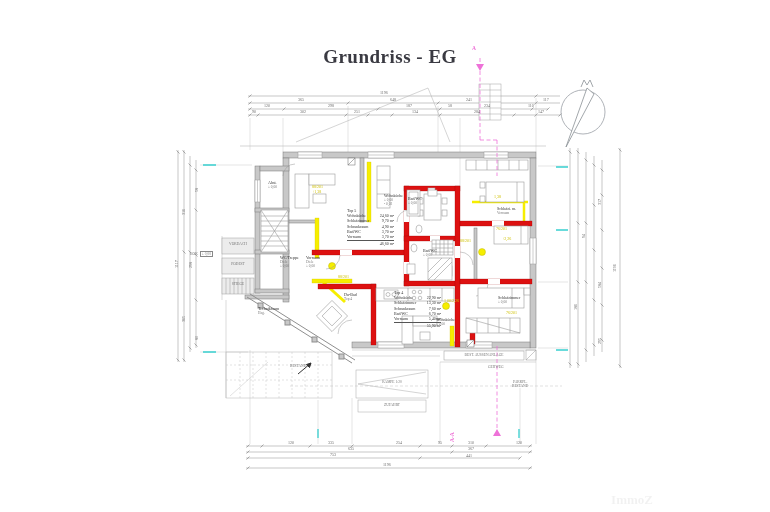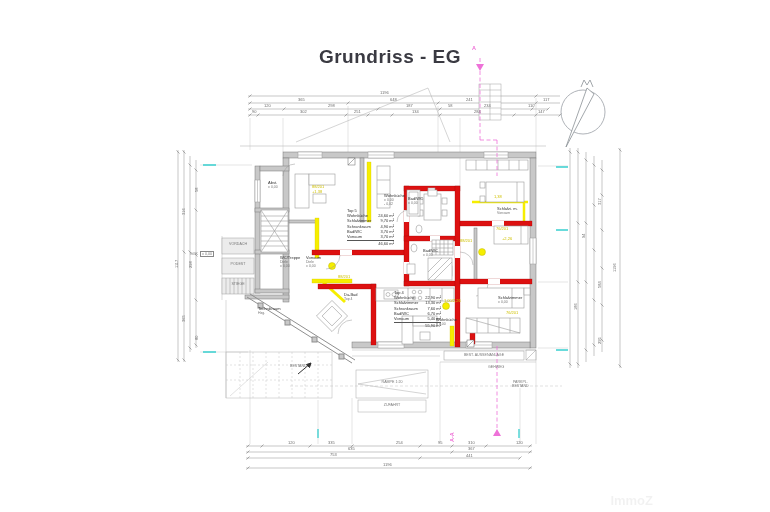--- a/index.html
+++ b/index.html
@@ -1,17 +1,17 @@
 <!DOCTYPE html>
 <html><head>
 <meta charset="utf-8">
 <style>
   html,body{margin:0;padding:0;background:#fff;}
   .canvas{position:relative;width:669px;height:512px;background:#ffffff;overflow:hidden;
-          font-family:Liberation Sans, sans-serif;}
+          font-family:Liberation Serif, serif;}
   svg{position:absolute;left:0;top:0;}
   .title{position:absolute;left:390px;top:46px;transform:translateX(-50%);
          font-size:19px;font-weight:bold;color:#3a3a42;letter-spacing:.5px;white-space:nowrap;}
   .lbl{position:absolute;font-size:4px;line-height:1.25;color:#333;}
   .lbl span{display:block;}
   .lbl .sub{font-size:3.5px;color:#777;}
   .rtable{position:absolute;width:47px;font-size:4px;color:#333;line-height:1.3;}
   .rt-row{display:flex;justify-content:space-between;}
   .rt-total{border-top:.5px solid #555;text-align:right;margin-top:.5px;}
   .ann{position:absolute;font-size:4px;color:#6a6a6a;white-space:nowrap;transform-origin:left top;}

